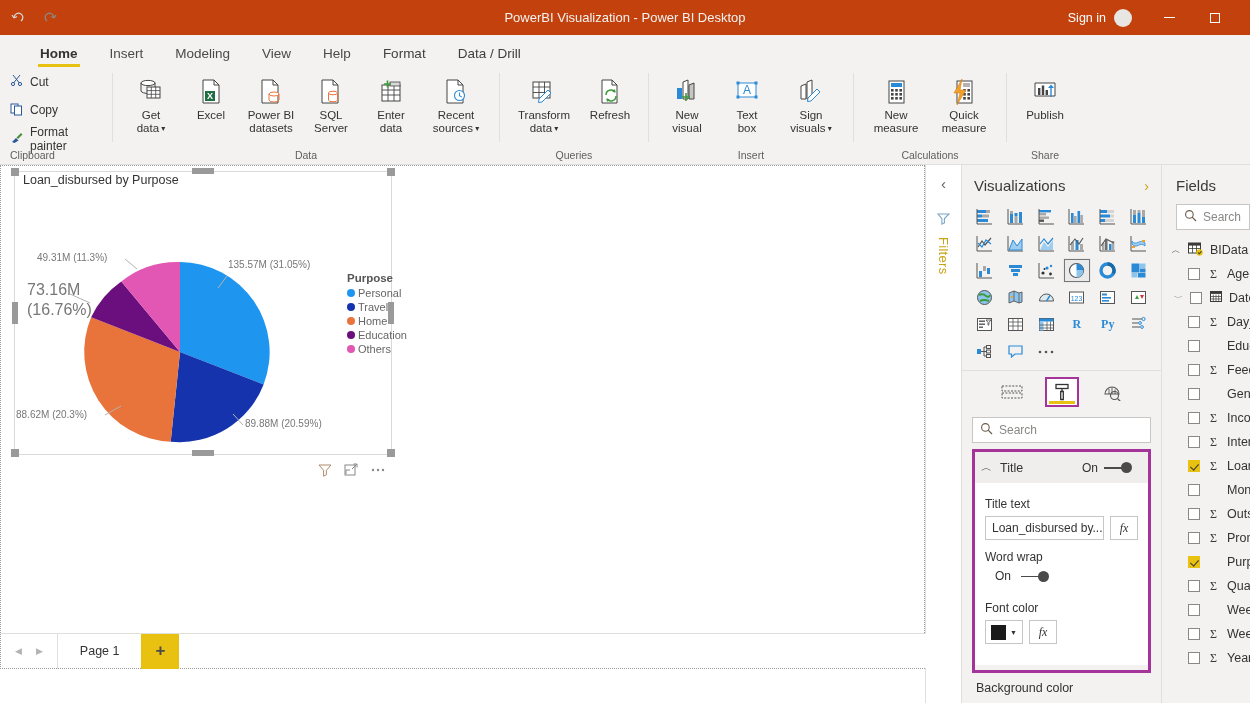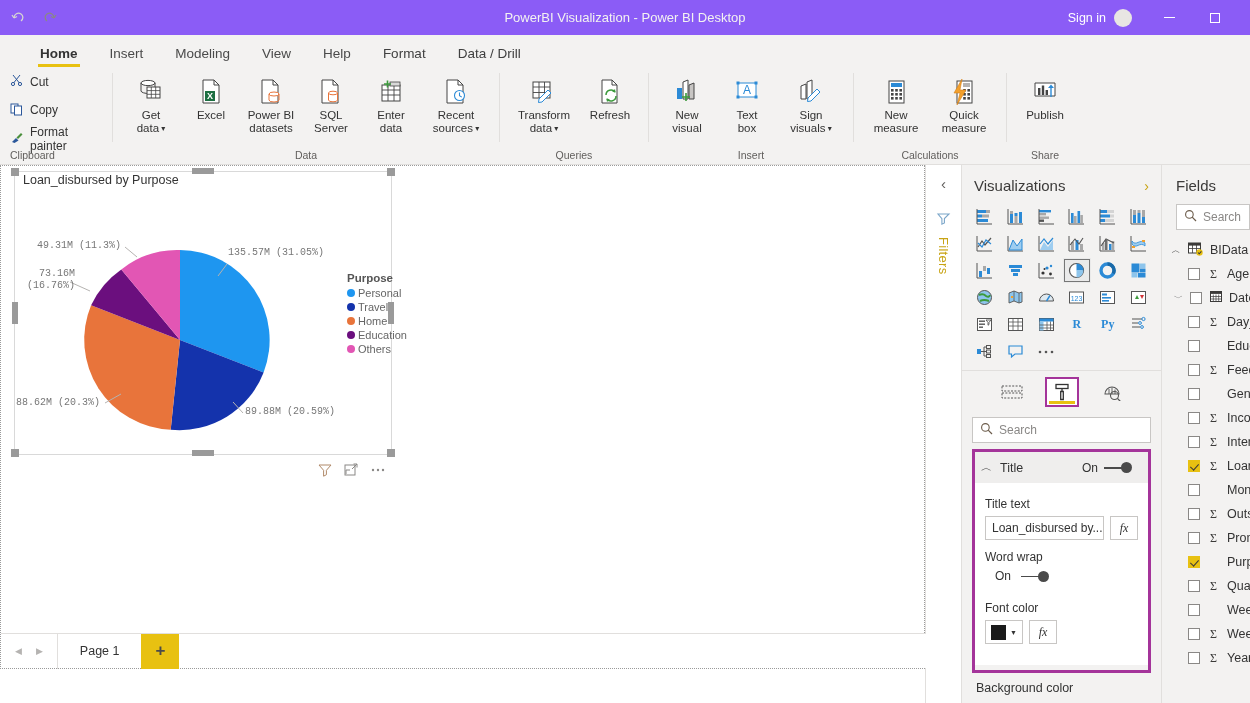--- a/index.html
+++ b/index.html
@@ -6,21 +6,21 @@
   html, body { margin:0; padding:0; }
   body {
     width:1250px; height:703px; overflow:hidden;
     font-family:"Liberation Sans", sans-serif;
     font-size:12px; color:#333; background:#fff;
     position:relative;
   }
 
   
   #titlebar{
-    height:35px; background:#8b5cf6; color:#fff;
+    height:35px; background:#c2410c; color:#fff;
     display:flex; align-items:center; position:relative;
   }
   .qat{ display:flex; align-items:center; gap:14px; padding-left:10px; }
   .qat svg{ display:block; }
   #apptitle{
     position:absolute; left:0; right:0; text-align:center;
     font-size:13px; color:#f3f2f1; pointer-events:none;
   }
   .tb-right{
     margin-left:auto; display:flex; align-items:center;
@@ -92,21 +92,21 @@
   }
   .vtitle{
     position:absolute; left:8px; top:1px; font-size:12.5px; color:#333;
   }
   
   .handle{ position:absolute; background:#9a9a9a; }
   .h-corner{ width:8px; height:8px; }
   .h-mid-h{ width:22px; height:6px; }
   .h-mid-v{ width:6px; height:22px; }
 
-  #pieArea{ position:absolute; left:0; top:18px; width:330px; height:266px;font-family:Liberation Mono, monospace; }
+  #pieArea{ position:absolute; left:0; top:30px; width:330px; height:266px; }
   .legend{
     position:absolute; left:332px; top:100px; width:70px;
   }
   .legend-title{ font-size:11.5px; font-weight:bold; color:#555; margin-bottom:3px; }
   .legend-row{ display:flex; align-items:center; gap:3px; margin:2px 0; }
   .dot{ width:8px; height:8px; border-radius:50%; }
   .legend-lbl{ font-size:11px; color:#666; }
 
   .vfooter{
     position:absolute; left:13px; top:293px; width:378px; height:24px;
@@ -583,21 +583,21 @@
           <path d="M212 74 L203 86" stroke="#b5b3b1" stroke-width="1" fill="none"></path>
           <path d="M228 223 L218 212" stroke="#b5b3b1" stroke-width="1" fill="none"></path>
           <path d="M90 213 L106 204" stroke="#b5b3b1" stroke-width="1" fill="none"></path>
           <path d="M55 92 L75 101" stroke="#b5b3b1" stroke-width="1" fill="none"></path>
           <path d="M110 57 L122 67" stroke="#b5b3b1" stroke-width="1" fill="none"></path>
         </svg>
 
         <div style="position:absolute;left:213px;top:57px;font-size:10px;color:#777;white-space:nowrap">135.57M (31.05%)</div>
         <div style="position:absolute;left:230px;top:216px;font-size:10px;color:#777;white-space:nowrap">89.88M (20.59%)</div>
         <div style="position:absolute;left:1px;top:207px;font-size:10px;color:#777;white-space:nowrap">88.62M (20.3%)</div>
-        <div style="position:absolute;left:12px;top:78px;font-size:10px;color:#777;width:48px;text-align:right;line-height:12px">73.16M (16.76%)</div>
+        <div style="position:absolute;left:12px;top:78px;font-size:16px;color:#777;width:48px;text-align:right;line-height:20px">73.16M (16.76%)</div>
         <div style="position:absolute;left:22px;top:50px;font-size:10px;color:#777;white-space:nowrap">49.31M (11.3%)</div>
       </div>
 
       <div class="legend">
         <div class="legend-title">Purpose</div>
         <div class="legend-row">
           <span class="dot" style="background:#1e96f0"></span>
           <span class="legend-lbl">Personal</span>
         </div>
         <div class="legend-row">

